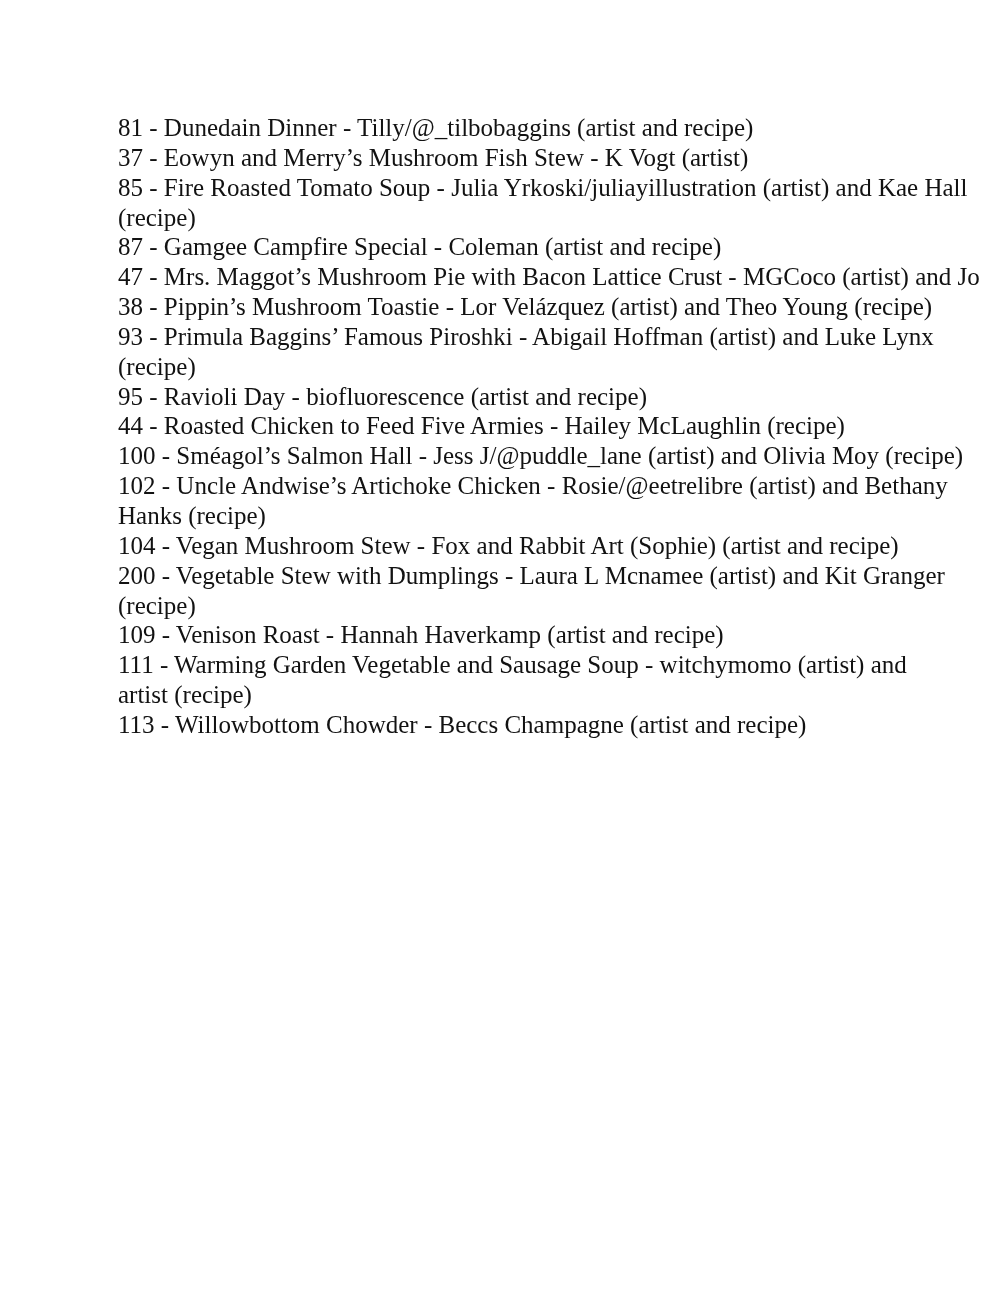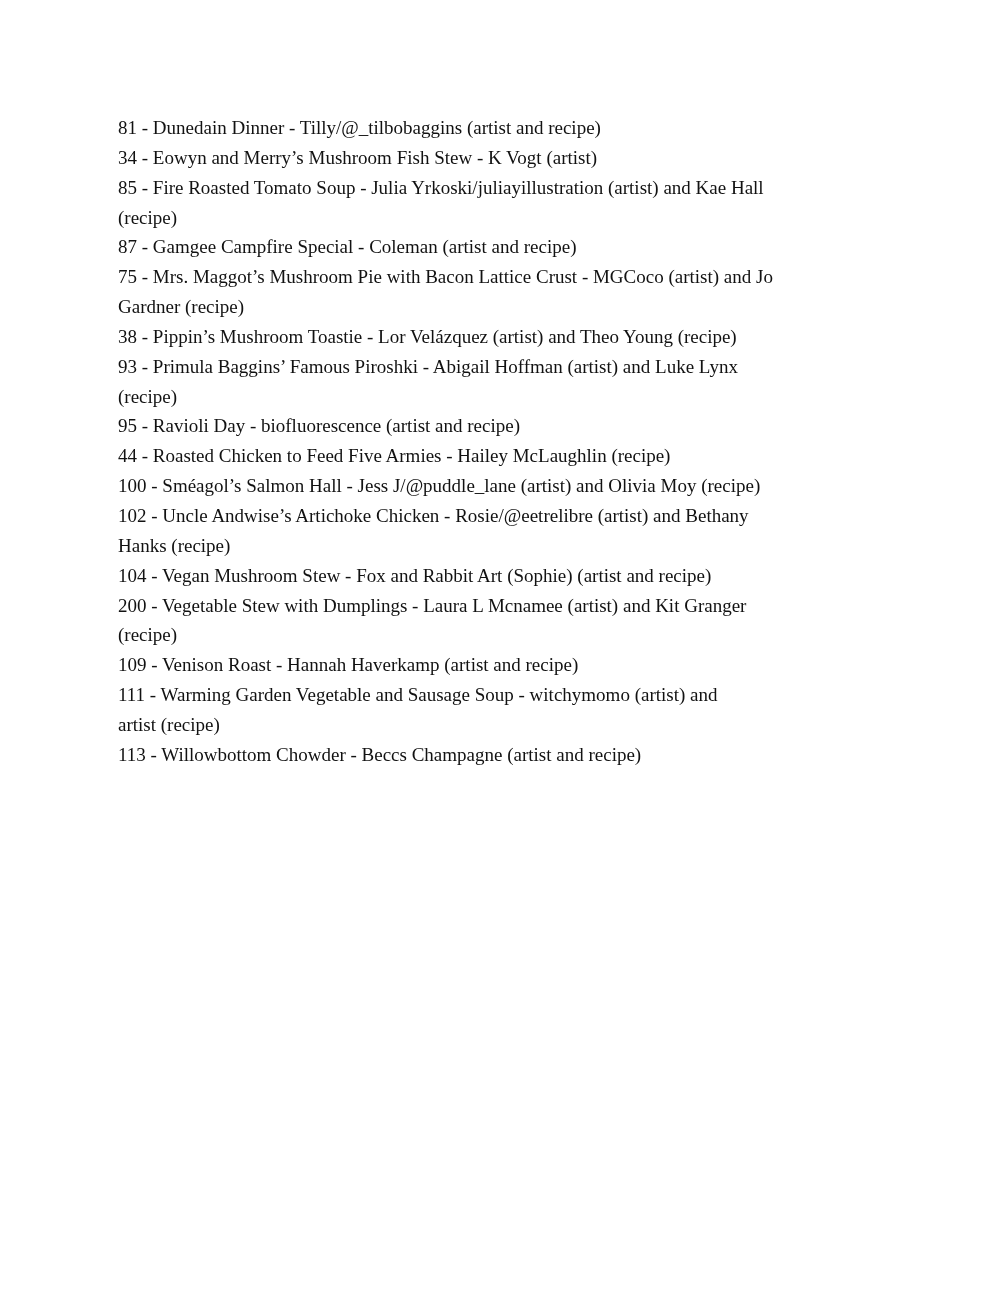--- a/index.html
+++ b/index.html
@@ -13,21 +13,21 @@
     height: 1301px;
     background: #ffffff;
     overflow: hidden;
   }
   .toc {
     position: absolute;
     left: 118px;
     top: 113px;
     width: 800px;
     font-family: "Liberation Serif", "DejaVu Serif", serif;
-    font-size: 19px;
+    font-size: 25px;
     line-height: 29.85px;
     color: #121212;
     font-weight: 400;
   }
   .toc-entry {
     margin: 0;
     padding: 0;
   }
   .toc-line {
     white-space: pre;
@@ -35,32 +35,31 @@
 </style>
 </head>
 <body>
 
 <div class="page">
   <div class="toc" id="toc-list">
       <div class="toc-entry">
         <div class="toc-line">81 - Dunedain Dinner - Tilly/@_tilbobaggins (artist and recipe)</div>
       </div>
       <div class="toc-entry">
-        <div class="toc-line">34 - Eowyn and Merry’s Mushroom Fish Stew - K Vogt (artist)</div>
+        <div class="toc-line">37 - Eowyn and Merry’s Mushroom Fish Stew - K Vogt (artist)</div>
       </div>
       <div class="toc-entry">
         <div class="toc-line">85 - Fire Roasted Tomato Soup - Julia Yrkoski/juliayillustration (artist) and Kae Hall</div>
         <div class="toc-line">(recipe)</div>
       </div>
       <div class="toc-entry">
         <div class="toc-line">87 - Gamgee Campfire Special - Coleman (artist and recipe)</div>
       </div>
       <div class="toc-entry">
-        <div class="toc-line">75 - Mrs. Maggot’s Mushroom Pie with Bacon Lattice Crust - MGCoco (artist) and Jo</div>
-        <div class="toc-line">Gardner (recipe)</div>
+        <div class="toc-line">47 - Mrs. Maggot’s Mushroom Pie with Bacon Lattice Crust - MGCoco (artist) and Jo</div>
       </div>
       <div class="toc-entry">
         <div class="toc-line">38 - Pippin’s Mushroom Toastie - Lor Velázquez (artist) and Theo Young (recipe)</div>
       </div>
       <div class="toc-entry">
         <div class="toc-line">93 - Primula Baggins’ Famous Piroshki - Abigail Hoffman (artist) and Luke Lynx</div>
         <div class="toc-line">(recipe)</div>
       </div>
       <div class="toc-entry">
         <div class="toc-line">95 - Ravioli Day - biofluorescence (artist and recipe)</div>

